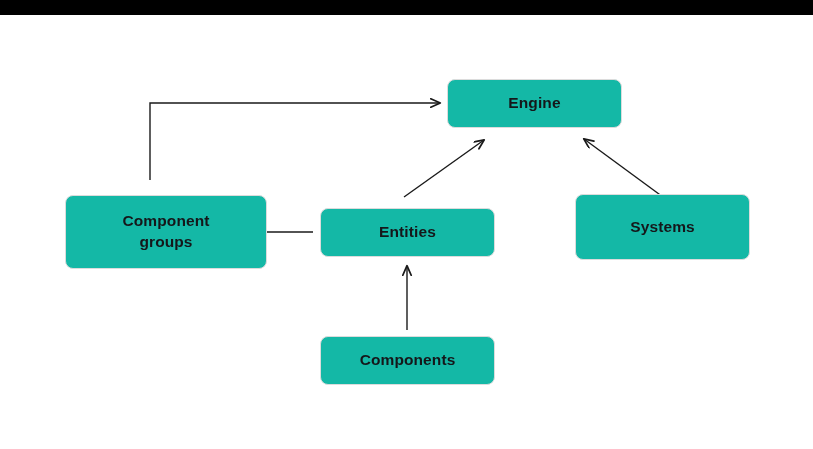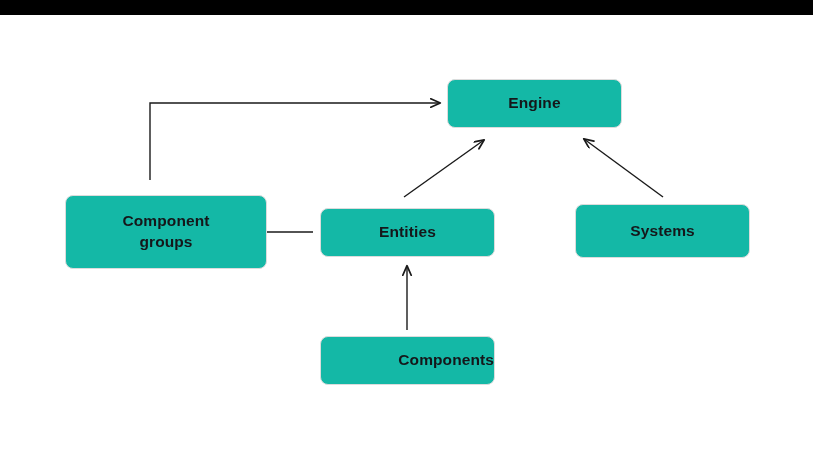--- a/index.html
+++ b/index.html
@@ -55,22 +55,22 @@
     line-height: 1.35;
     letter-spacing: 0.1px;
   }
   .node-label {
     display: block;
     white-space: pre-line;
   }
   #node-engine   { left: 447px; top: 64px;  width: 175px; height: 49px; }
   #node-cgroups  { left: 65px;  top: 180px; width: 202px; height: 74px; }
   #node-entities { left: 320px; top: 193px; width: 175px; height: 49px; }
-  #node-systems  { left: 575px; top: 189px; width: 175px; height: 54px; }
-  #node-components { left: 320px; top: 321px; width: 175px; height: 49px; justify-content: flex-end; }
+  #node-systems  { left: 575px; top: 179px; width: 175px; height: 66px; }
+  #node-components { left: 320px; top: 321px; width: 175px; height: 49px; }
 </style>
 </head>
 <body>
 
 <div id="screen">
 
   <div id="top-bar"></div>
 
   <div id="canvas">
 

